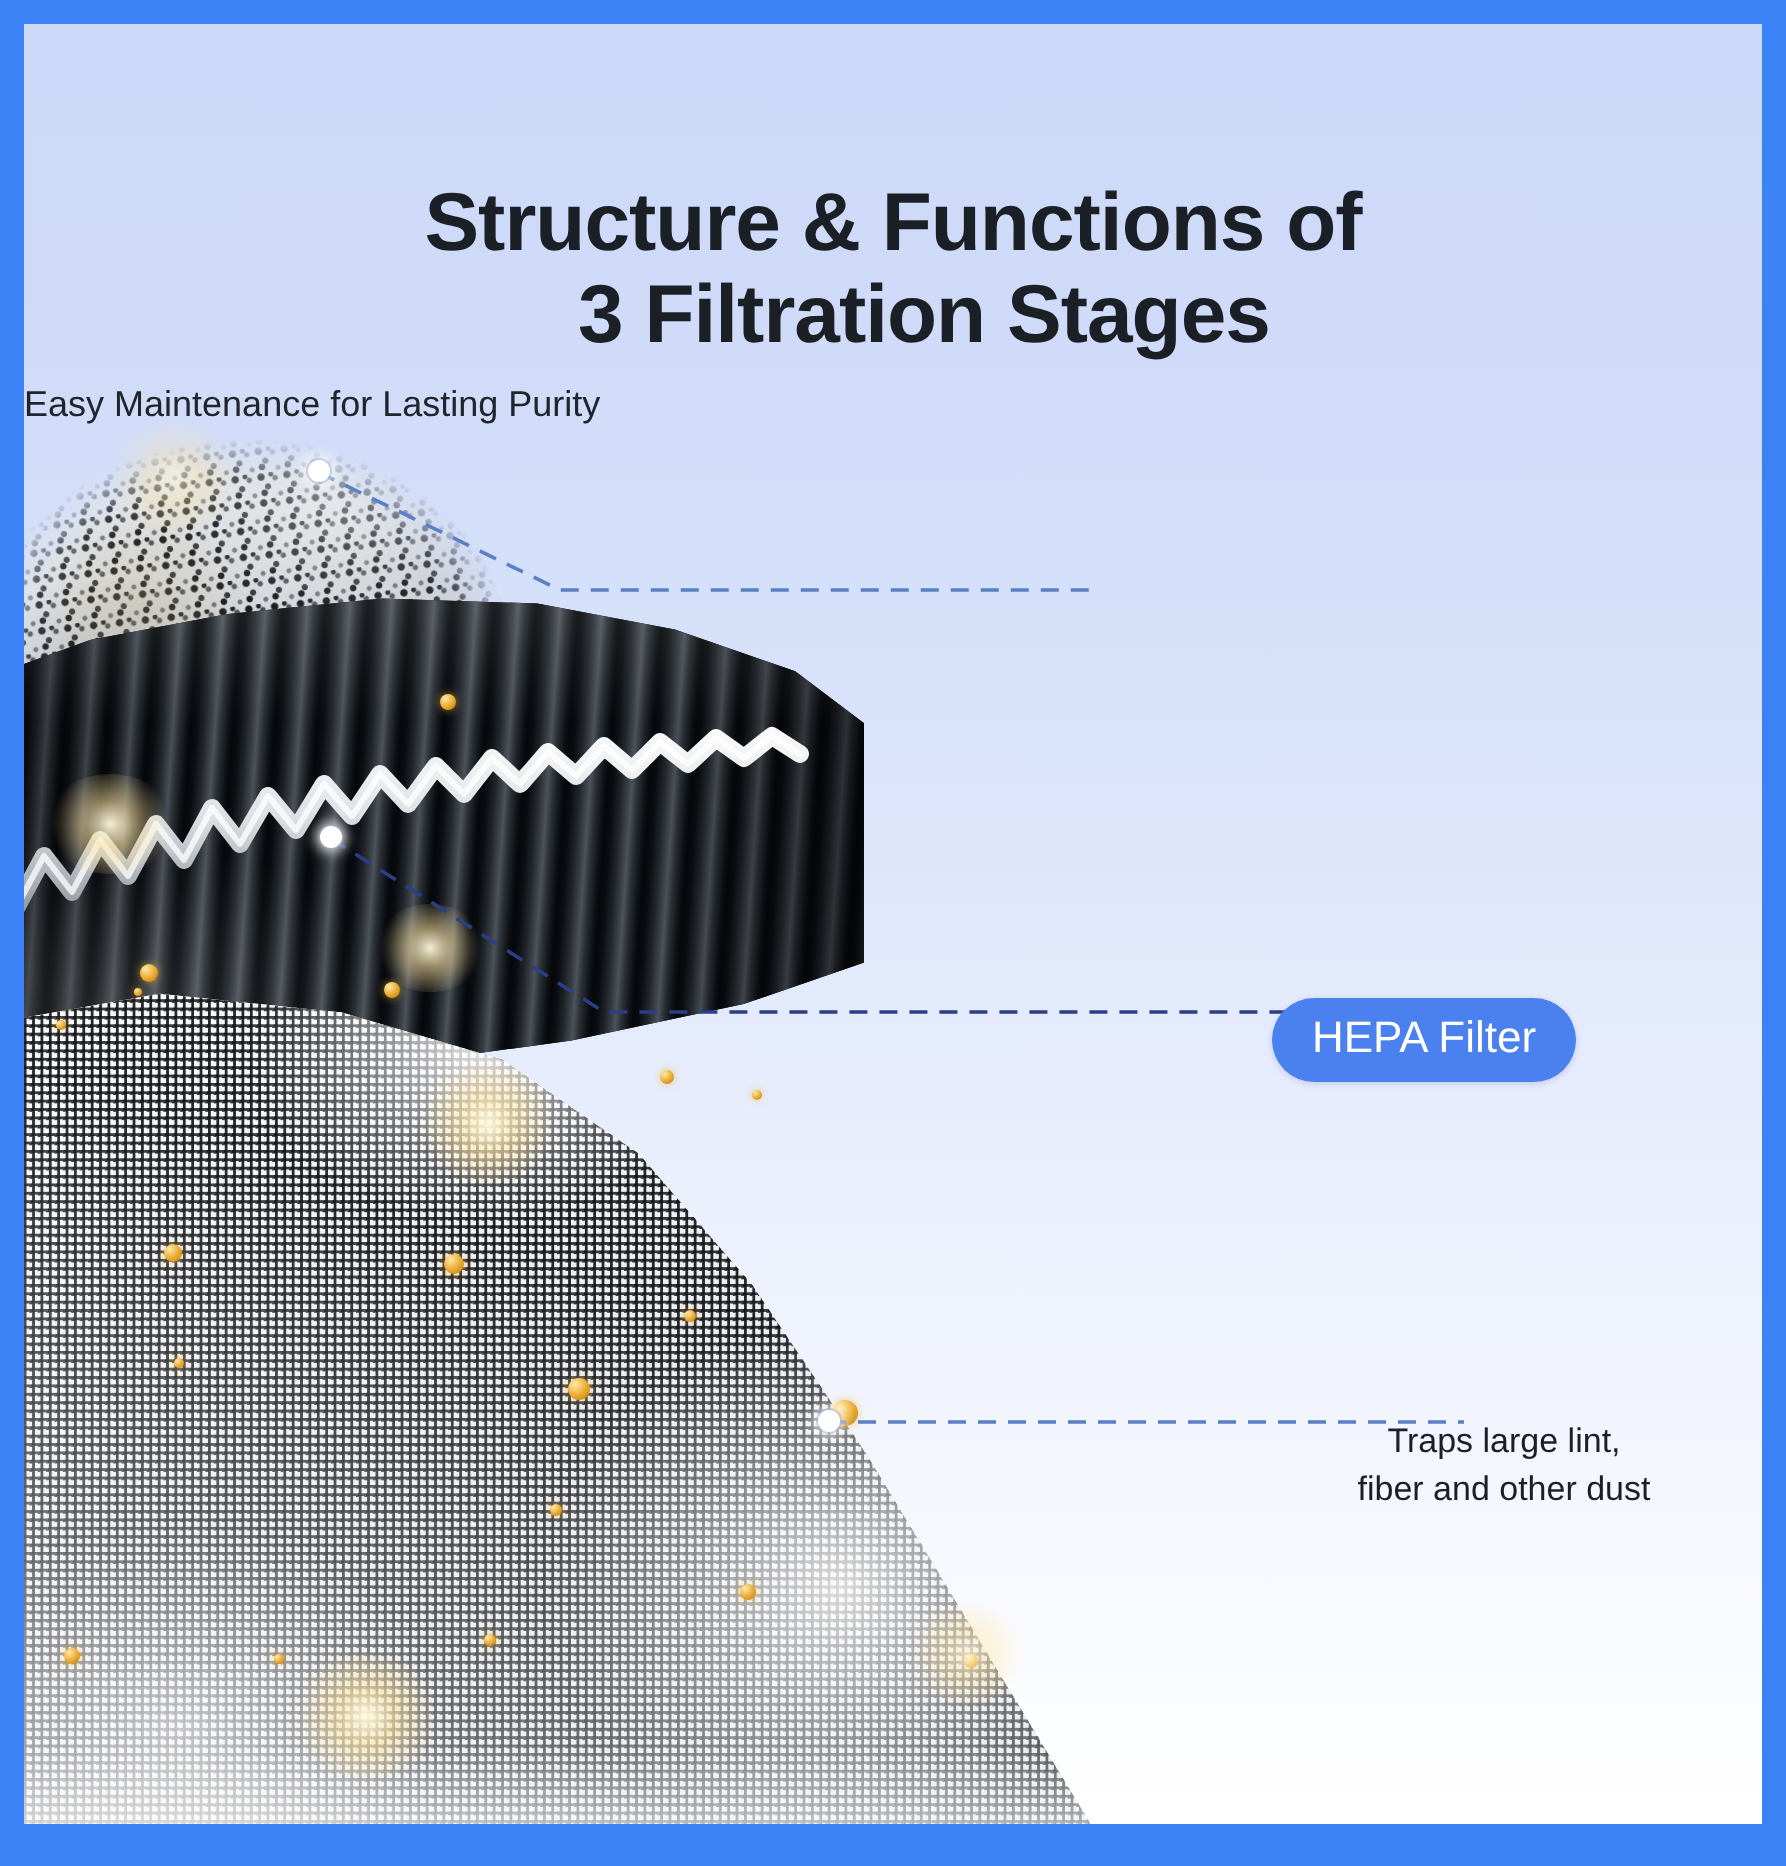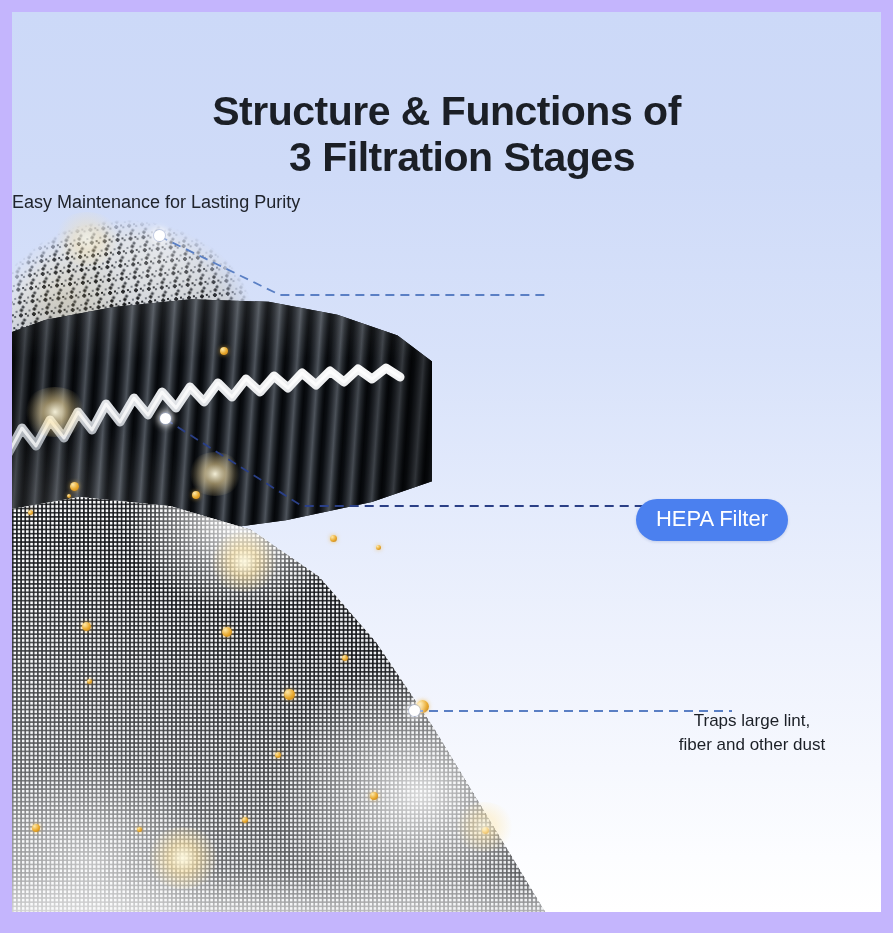--- a/index.html
+++ b/index.html
@@ -5,21 +5,21 @@
   * { box-sizing: border-box; margin: 0; padding: 0; }
   html, body {
     width: 893px; height: 933px;
     background: #ffffff;
     font-family: "Liberation Sans", sans-serif;
     overflow: hidden;
   }
   #stage {
     position: relative;
     width: 893px; height: 933px;
-    background: #c4b5fd;
+    background: #3b82f6;
   }
   
   #panel {
     position: absolute;
     left: 12px; top: 12px;
     width: 869px; height: 900px;
     overflow: hidden;
     background: linear-gradient(180deg,
         #ccd9f8 0%,
         #cfdbf8 18%,

